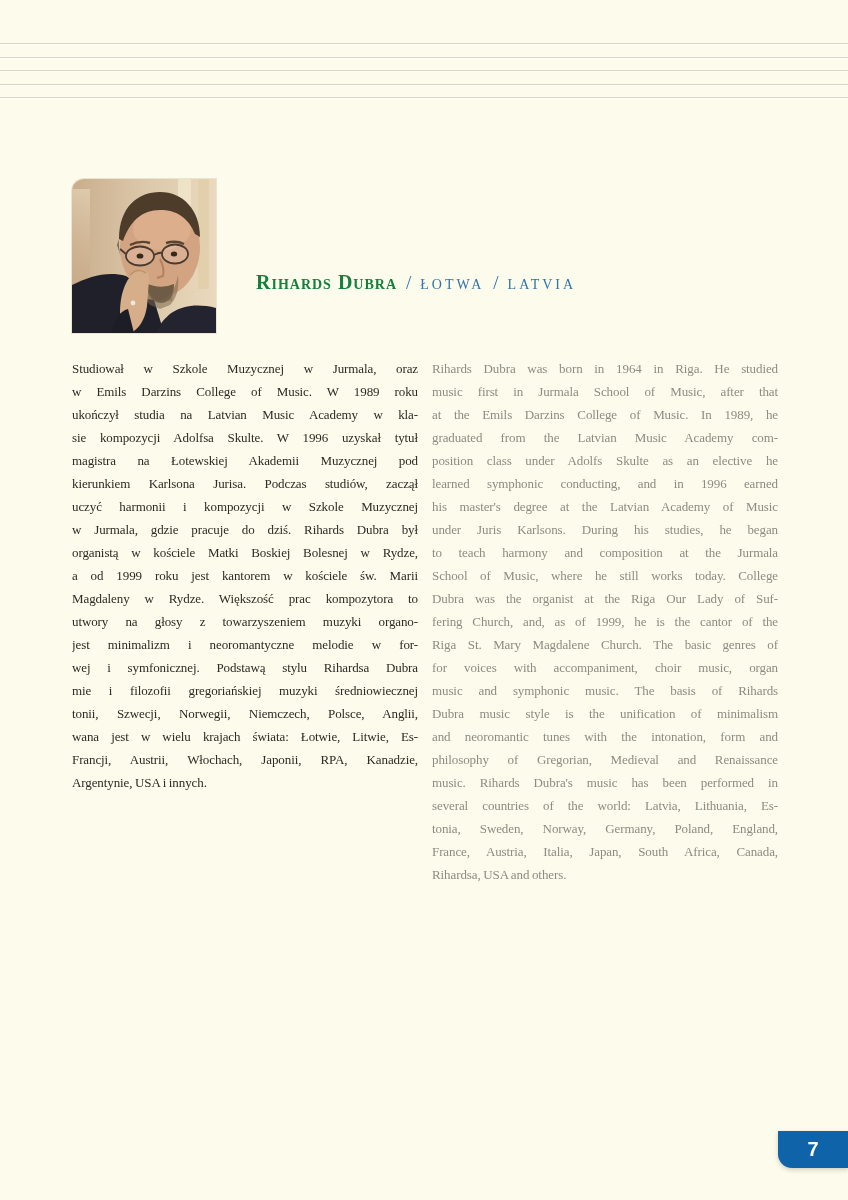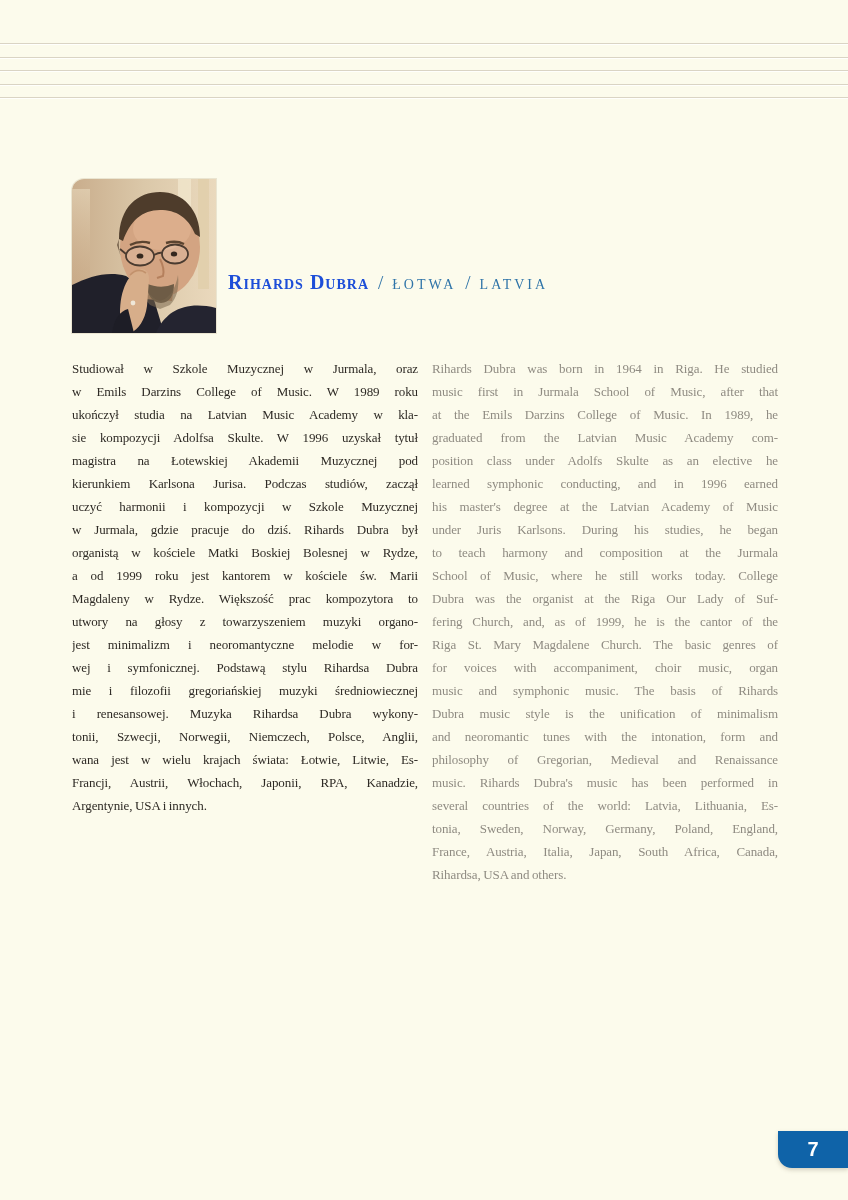--- a/index.html
+++ b/index.html
@@ -38,21 +38,22 @@
   .heading {
     position: absolute;
     left: 228px; top: 271px;
     white-space: nowrap;
   }
   .heading .name {
     font-variant: small-caps;
     font-weight: bold;
     font-size: 20px;
     letter-spacing: 1px;
-    color: #1d4ed8;
+    color: #15803d;
+    margin-left: 28px;
   }
   .heading .sep {
     font-size: 19px;
     color: #2f74a8;
     margin: 0 5px;
   }
   .heading .country {
     font-variant: small-caps;
     font-size: 20px;
     letter-spacing: 3px;
@@ -184,21 +185,20 @@
       <div class="line">kierunkiem Karlsona Jurisa. Podczas studiów, zaczął</div>
       <div class="line">uczyć harmonii i kompozycji w Szkole Muzycznej</div>
       <div class="line">w Jurmala, gdzie pracuje do dziś. Rihards Dubra był</div>
       <div class="line">organistą w kościele Matki Boskiej Bolesnej w Rydze,</div>
       <div class="line">a od 1999 roku jest kantorem w kościele św. Marii</div>
       <div class="line">Magdaleny w Rydze. Większość prac kompozytora to</div>
       <div class="line">utwory na głosy z towarzyszeniem muzyki organo-</div>
       <div class="line">jest minimalizm i neoromantyczne melodie w for-</div>
       <div class="line">wej i symfonicznej. Podstawą stylu Rihardsa Dubra</div>
       <div class="line">mie i filozofii gregoriańskiej muzyki średniowiecznej</div>
-      <div class="line">i renesansowej. Muzyka Rihardsa Dubra wykony-</div>
       <div class="line">tonii, Szwecji, Norwegii, Niemczech, Polsce, Anglii,</div>
       <div class="line">wana jest w wielu krajach świata: Łotwie, Litwie, Es-</div>
       <div class="line">Francji, Austrii, Włochach, Japonii, RPA, Kanadzie,</div>
       <div class="line">Argentynie, USA i innych.</div>
     </div>
 
   <div class="bio-col en">
       <div class="line">Rihards Dubra was born in 1964 in Riga. He studied</div>
       <div class="line">music first in Jurmala School of Music, after that</div>
       <div class="line">at the Emils Darzins College of Music. In 1989, he</div>

